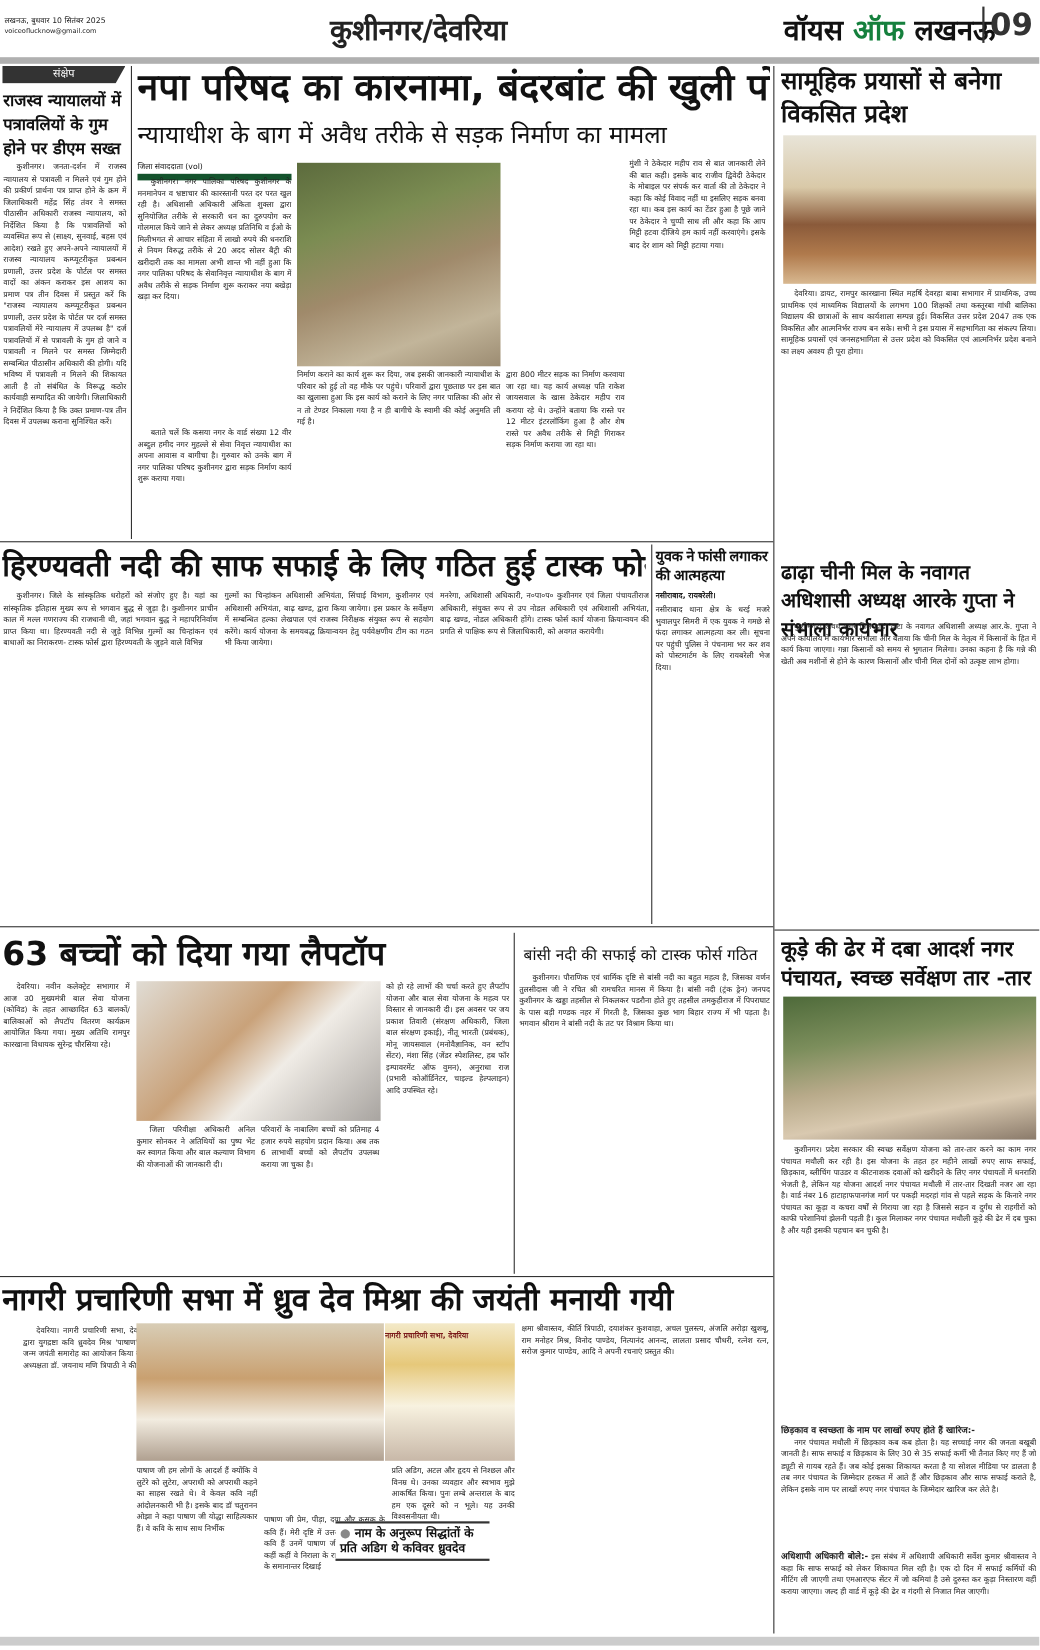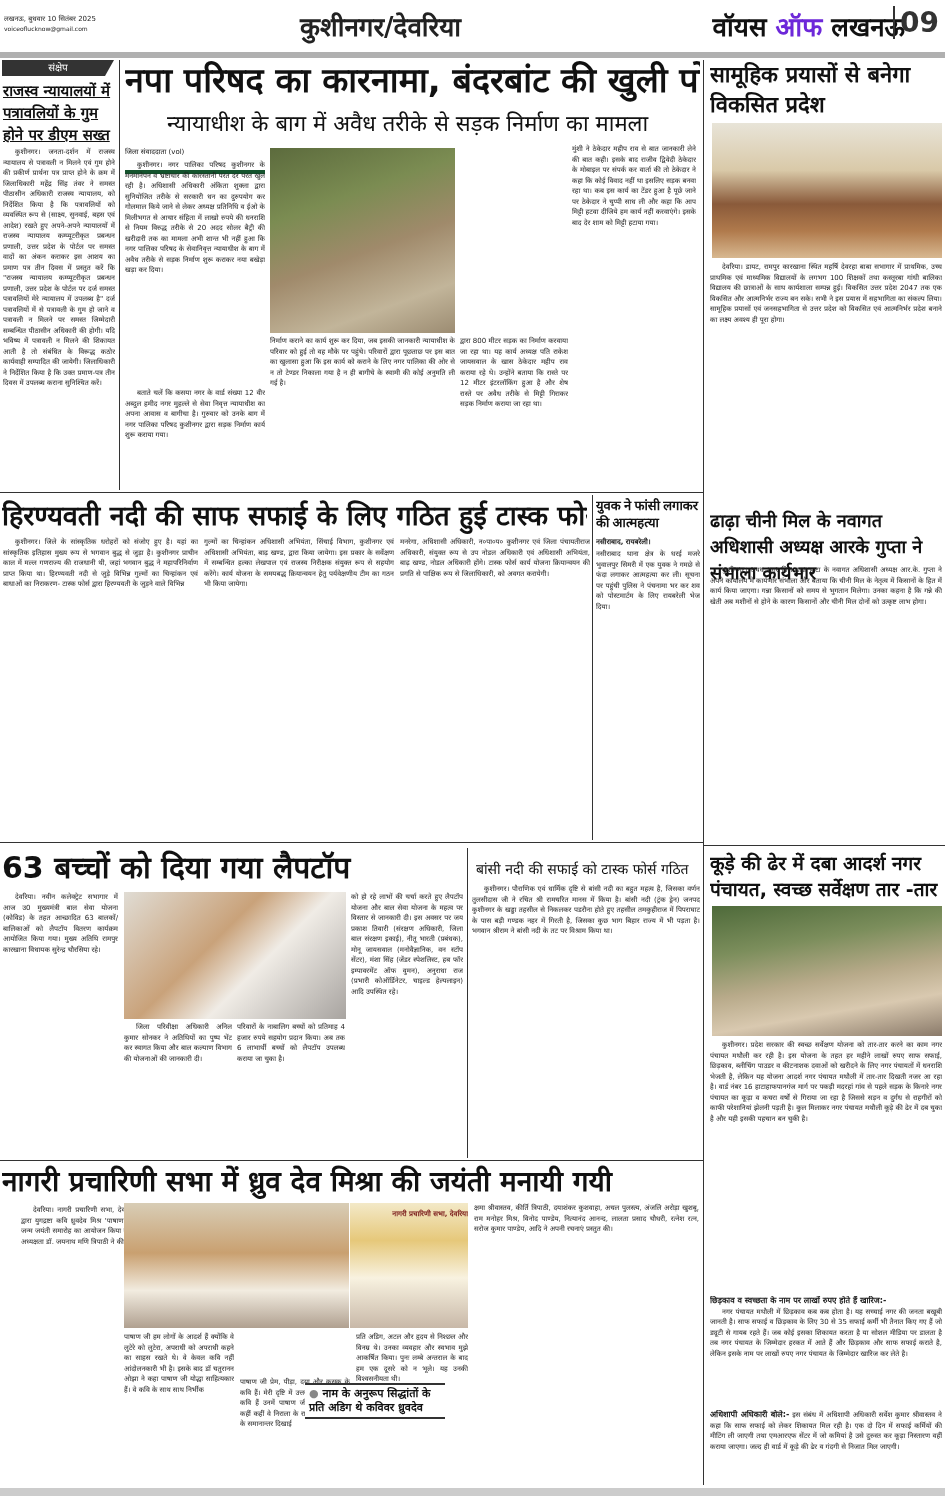--- a/index.html
+++ b/index.html
@@ -1,27 +1,27 @@
 <!DOCTYPE html>
 <html><head>
 <meta charset="utf-8">
 <style>
   * { box-sizing: border-box; margin: 0; padding: 0; }
   body { width: 945px; height: 1500px; background: #fff; font-family: "DejaVu Sans", sans-serif; color: #111; overflow: hidden; position: relative; }
   .abs { position: absolute; }
   .masthead-left { left: 4px; top: 14px; font-size: 7px; color: #222; line-height: 10px; }
   .masthead-center { left: 300px; top: 8px; font-size: 26px; font-weight: bold; color: #222; }
   .masthead-right { right: 40px; top: 8px; font-size: 26px; font-weight: bold; color: #111; }
-  .masthead-right .light { color: #6d28d9; margin-top: 40px; }
+  .masthead-right .light { color: #15803d; margin-top: 40px; }
   .page-no { right: 6px; top: 6px; font-size: 28px; font-weight: bold; color: #333; border-left: 2px solid #333; padding-left: 5px; }
   .rule { left: 0; top: 52px; width: 945px; height: 6px; background: #b0b0b0; }
   .vline { width: 1px; background: #333; }
   .hline { height: 1px; background: #333; }
   .sankshep-tag { left: 2px; top: 60px; width: 112px; height: 16px; background: #333; color: #fff; font-size: 10px; text-align: center; line-height: 16px; clip-path: polygon(0 0, 100% 0, 92% 100%, 0 100%); }
-  .brief-head { left: 3px; top: 80px; width: 112px; font-size: 15px; font-weight: bold; line-height: 22px; text-decoration: underline; }
+  .brief-head { left: 3px; top: 80px; width: 112px; font-size: 15px; font-weight: bold; line-height: 22px; }
   .body-text { font-size: 7px; line-height: 10.5px; color: #222; text-align: justify; overflow: hidden; }
   .body-text .lead { text-indent: 12px; }
   .h1 { font-weight: bold; color: #111; white-space: nowrap; overflow: hidden; }
   .photo { background: #8a8a7a; overflow: hidden; }
   .photo-road { background: linear-gradient(160deg, #5c6b3d 0%, #7b8c52 30%, #a08a6b 55%, #c2b59a 80%, #9c8c72 100%); }
   .photo-meeting { background: linear-gradient(180deg, #e8e4d8 0%, #d9c9a8 35%, #8a5a3a 60%, #b07a4c 80%, #d8b890 100%); }
   .photo-laptop { background: linear-gradient(135deg, #e0dcd4 0%, #c9a27a 40%, #f0ece6 60%, #a8a4a0 100%); }
   .photo-garbage { background: linear-gradient(170deg, #4e6a3a 0%, #7c8e5c 30%, #b8aa8a 55%, #d9c9b0 75%, #8a7a6a 100%); }
   .photo-stage { background: linear-gradient(180deg, #d8cdb6 0%, #c9a070 40%, #f2ece0 70%, #b0a090 100%); }
   .photo-banner { background: linear-gradient(180deg, #f3e9c8 0%, #e6c87a 30%, #f8f2e0 60%, #c8b8a8 100%); }
@@ -47,22 +47,22 @@
 <div class="abs rule"></div>
 
 <div class="abs sankshep-tag">संक्षेप</div>
 <div class="abs brief-head">राजस्व न्यायालयों में पत्रावलियों के गुम होने पर डीएम सख्त</div>
 <div class="abs body-text" style="left:3px; top:147px; width:112px; height:340px;">
   <p class="lead">कुशीनगर। जनता-दर्शन में राजस्व न्यायालय से पत्रावली न मिलने एवं गुम होने की प्रकीर्ण प्रार्थना पत्र प्राप्त होने के क्रम में जिलाधिकारी महेंद्र सिंह तंवर ने समस्त पीठासीन अधिकारी राजस्व न्यायालय, को निर्देशित किया है कि पत्रावलियों को व्यवस्थित रूप से (साक्ष्य, सुनवाई, बहस एवं आदेश) रखते हुए अपने-अपने न्यायालयों में राजस्व न्यायालय कम्प्यूटरीकृत प्रबन्धन प्रणाली, उत्तर प्रदेश के पोर्टल पर समस्त वादों का अंकन कराकर इस आशय का प्रमाण पत्र तीन दिवस में प्रस्तुत करें कि "राजस्व न्यायालय कम्प्यूटरीकृत प्रबन्धन प्रणाली, उत्तर प्रदेश के पोर्टल पर दर्ज समस्त पत्रावलियों मेरे न्यायालय में उपलब्ध है" दर्ज पत्रावलियों में से पत्रावली के गुम हो जाने व पत्रावली न मिलने पर समस्त जिम्मेदारी सम्बन्धित पीठासीन अधिकारी की होगी। यदि भविष्य में पत्रावली न मिलने की शिकायत आती है तो संबंधित के विरूद्ध कठोर कार्यवाही सम्पादित की जायेगी। जिलाधिकारी ने निर्देशित किया है कि उक्त प्रमाण-पत्र तीन दिवस में उपलब्ध कराना सुनिश्चित करें।</p>
 </div>
 <div class="abs vline" style="left:119px; top:60px; height:430px;"></div>
 
 <div class="abs h1" style="left:125px; top:58px; width:575px; font-size:34px; line-height:44px;">नपा परिषद का कारनामा, बंदरबांट की खुली पोल</div>
-<div class="abs h1" style="left:125px; top:108px; width:575px; font-size:22px; font-weight:normal; line-height:32px;margin-left:42px;">न्यायाधीश के बाग में अवैध तरीके से सड़क निर्माण का मामला</div>
-<div class="abs" style="left:125px; top:147px; width:140px; font-size:7px; border-bottom:4px solid #14532d; padding-bottom:14px;">जिला संवाददाता (vol)</div>
+<div class="abs h1" style="left:125px; top:108px; width:575px; font-size:22px; font-weight:normal; line-height:32px;">न्यायाधीश के बाग में अवैध तरीके से सड़क निर्माण का मामला</div>
+<div class="abs" style="left:125px; top:147px; width:140px; font-size:7px; border-bottom:6px solid #14532d; padding-bottom:2px;">जिला संवाददाता (vol)</div>
 <div class="abs body-text" style="left:125px; top:160px; width:140px; height:225px;">
     <p class="lead">कुशीनगर। नगर पालिका परिषद कुशीनगर के मनमानेपन व भ्रष्टाचार की कारस्तानी परत दर परत खुल रही है। अधिशासी अधिकारी अंकिता शुक्ला द्वारा सुनियोजित तरीके से सरकारी धन का दुरुपयोग कर गोलमाल किये जाने से लेकर अध्यक्ष प्रतिनिधि व ईओ के मिलीभगत से आचार संहिता में लाखो रुपये की धनराशि से नियम विरुद्ध तरीके से 20 अदद सोलर बैट्री की खरीदारी तक का मामला अभी शान्त भी नहीं हुआ कि नगर पालिका परिषद के सेवानिवृत्त न्यायाधीश के बाग में अवैध तरीके से सड़क निर्माण शुरू कराकर नया बखेड़ा खड़ा कर दिया।</p>
   </div>
 <div class="abs body-text" style="left:125px; top:388px; width:140px; height:100px;">
     <p class="lead">बताते चलें कि कसया नगर के वार्ड संख्या 12 वीर अब्दुल हमीद नगर मुहल्ले से सेवा निवृत्त न्यायाधीश का अपना आवास व बागीचा है। गुरुवार को उनके बाग में नगर पालिका परिषद कुशीनगर द्वारा सड़क निर्माण कार्य शुरू कराया गया।</p>
   </div>
 <div class="abs photo photo-road" style="left:270px; top:148px; width:185px; height:185px;"></div>
 <div class="abs body-text" style="left:270px; top:336px; width:185px; height:152px;">
     <p>निर्माण कराने का कार्य शुरू कर दिया, जब इसकी जानकारी न्यायाधीश के परिवार को हुई तो वह मौके पर पहुंचे। परिवारों द्वारा पूछताछ पर इस बात का खुलासा हुआ कि इस कार्य को कराने के लिए नगर पालिका की ओर से न तो टेण्डर निकाला गया है न ही बागीचे के स्वामी की कोई अनुमति ली गई है।</p>
   </div>
@@ -141,21 +141,21 @@
   <span>इस संबंध में अधिशापी अधिकारी सर्वेश कुमार श्रीवास्तव ने कहा कि साफ सफाई को लेकर शिकायत मिल रही है। एक दो दिन में सफाई कर्मियों की मीटिंग ली जाएगी तथा एमआरएफ सेंटर में जो कमियां है उसे दुरुस्त कर कूड़ा निस्तारण वहीं कराया जाएगा। जल्द ही वार्ड में कूड़े की ढेर व गंदगी से निजात मिल जाएगी।</span>
 </div>
 
 <div class="abs hline" style="left:0; top:1160px; width:703px;"></div>
 <div class="abs h1" style="left:2px; top:1163px; width:700px; font-size:28px; line-height:38px;">नागरी प्रचारिणी सभा में ध्रुव देव मिश्रा की जयंती मनायी गयी</div>
 <div class="abs body-text" style="left:21px; top:1205px; width:115px; height:280px;">
     <p class="lead">देवरिया। नागरी प्रचारिणी सभा, देवरिया द्वारा युगद्रष्टा कवि ध्रुवदेव मिश्र 'पाषाण' की जन्म जयंती समारोह का आयोजन किया गया। अध्यक्षता डॉ. जयनाथ मणि त्रिपाठी ने की।</p>
   </div>
 <div class="abs photo photo-stage" style="left:124px; top:1203px; width:225px; height:125px;"></div>
 <div class="abs photo photo-banner" style="left:350px; top:1203px; width:118px; height:125px;">
-  <div style="font-size:7px; color:#7a1a1a; font-weight:bold; text-align:right; margin-top:6px;">नागरी प्रचारिणी सभा, देवरिया</div>
+  <div style="font-size:7px; color:#7a1a1a; font-weight:bold; text-align:left; margin-top:6px;">नागरी प्रचारिणी सभा, देवरिया</div>
 </div>
 <div class="abs body-text" style="left:124px; top:1332px; width:110px; height:155px;">
     <p>पाषाण जी हम लोगों के आदर्श हैं क्योंकि वे लुटेरे को लुटेरा, अपराधी को अपराधी कहने का साहस रखते थे। वे केवल कवि नहीं आंदोलनकारी भी है। इसके बाद डॉ चतुरानन ओझा ने कहा पाषाण जी योद्धा साहित्यकार हैं। वे कवि के साथ साथ निर्भीक</p>
   </div>
 <div class="abs body-text" style="left:240px; top:1332px; width:110px; height:155px;margin-top:45px;">
     <p>पाषाण जी प्रेम, पीड़ा, दया और कसक के कवि हैं। मेरी दृष्टि में उत्तर भारत के जितने कवि हैं उनमें पाषाण जी सबसे आगे हैं। कहीं कहीं वे निराला के राम की शक्ति पूजा के समानान्तर दिखाई</p>
   </div>
 <div class="abs body-text" style="left:356px; top:1332px; width:112px; height:155px;">
     <p>प्रति अडिग, अटल और हृदय से निश्छल और विनम्र थे। उनका व्यवहार और स्वभाव मुझे आकर्षित किया। पुनः लम्बे अन्तराल के बाद हम एक दूसरे को न भूले। यह उनकी विश्वसनीयता थी।</p>
   </div>

